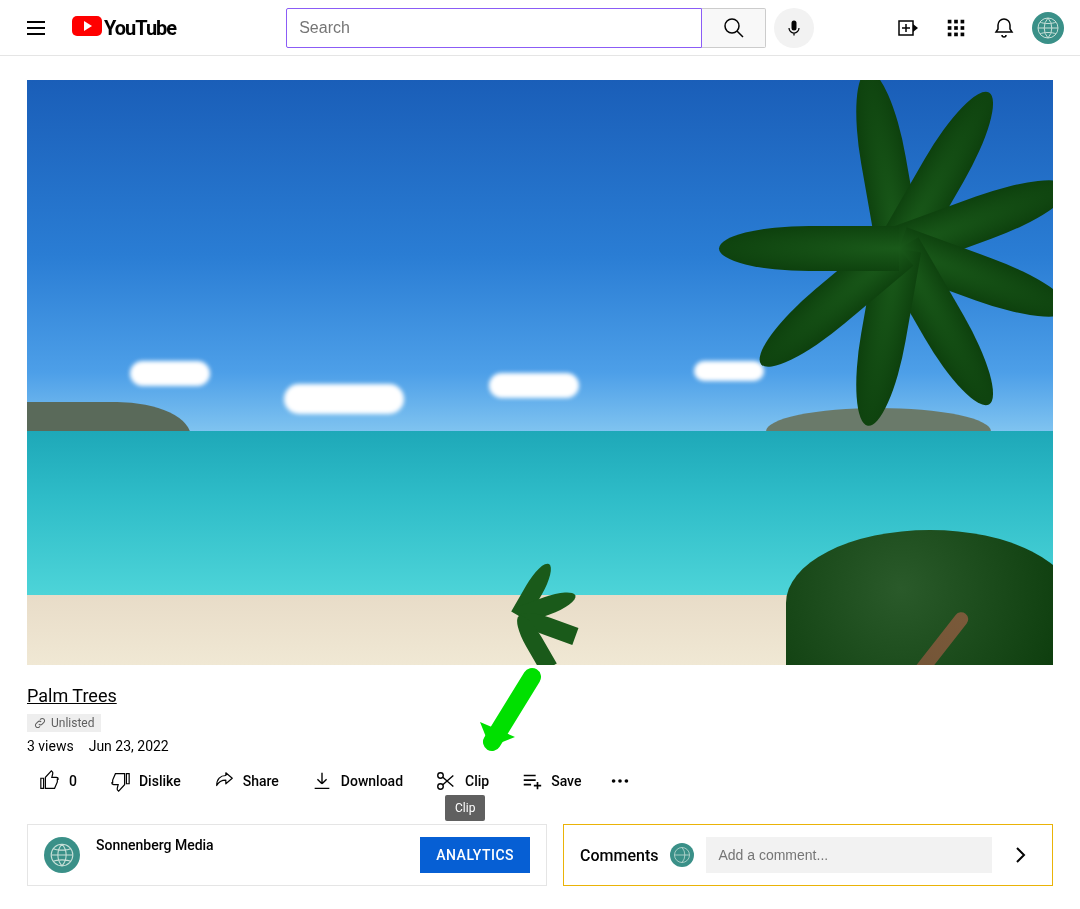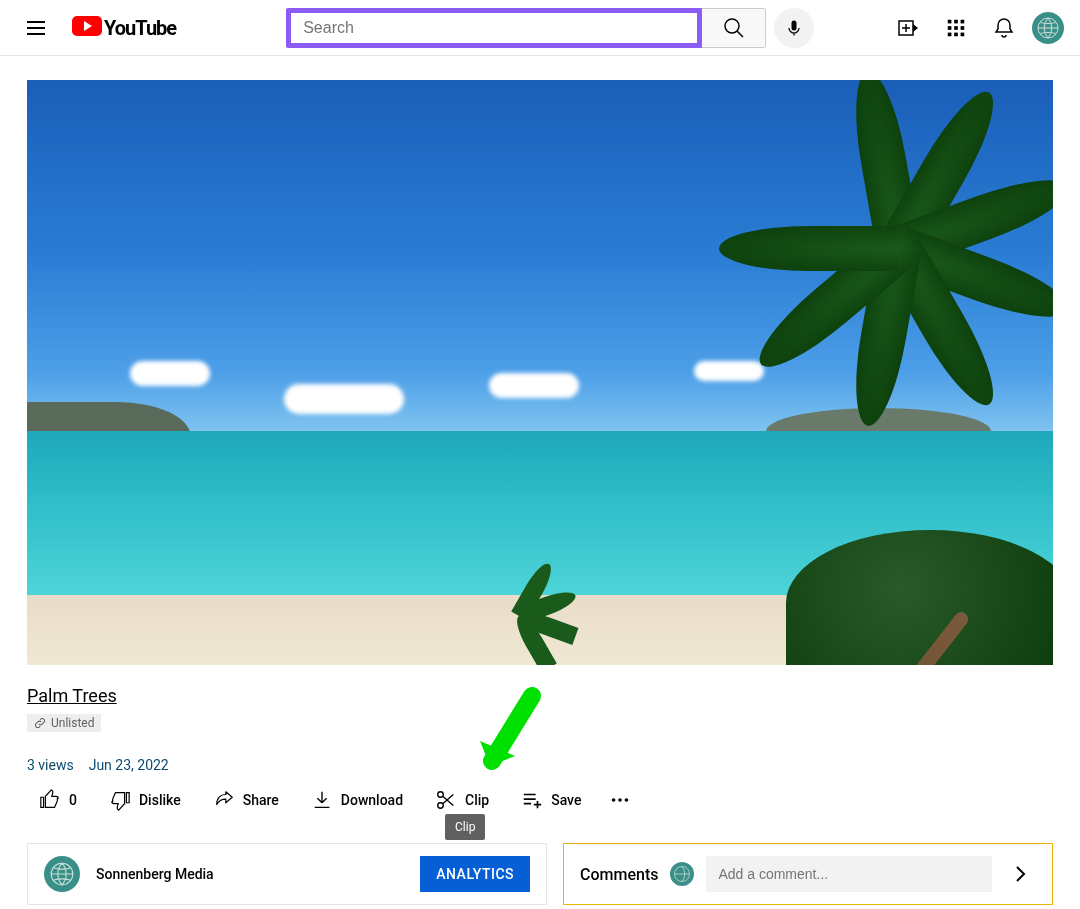--- a/index.html
+++ b/index.html
@@ -6,21 +6,21 @@
   body { font-family: Roboto, Arial, sans-serif; background: #fff; color: #030303; width: 1080px; }
   
   
   .header { display: flex; align-items: center; padding: 8px 16px; height: 56px; border-bottom: 1px solid #e5e5e5; }
   .menu-btn { width: 40px; height: 40px; display: flex; align-items: center; justify-content: center; cursor: pointer; border-radius: 50%; }
   .logo { display: flex; align-items: flex-start; margin-left: 16px; cursor: pointer; }
   .logo-icon { width: 30px; height: 20px; background: #ff0000; border-radius: 5px; display: flex; align-items: center; justify-content: center; }
   .logo-play { width: 0; height: 0; border-left: 8px solid #fff; border-top: 5px solid transparent; border-bottom: 5px solid transparent; margin-left: 2px; }
   .logo-text { font-weight: 700; font-size: 20px; letter-spacing: -1px; margin-left: 2px; }
   .search-wrap { display: flex; flex: 0 0 480px; margin-left: 110px; height: 40px; }
-  .search-input { flex: 1; border: 5px solid #8b5cf6; border-radius: 2px 0 0 2px; padding: 0 12px; font-size: 16px; outline: none; }
+  .search-input { flex: 1; border: 1px solid #8b5cf6; border-radius: 2px 0 0 2px; padding: 0 12px; font-size: 16px; outline: none; }
   .search-btn { width: 64px; border: 1px solid #ccc; border-left: none; background: #f8f8f8; border-radius: 0 2px 2px 0; display: flex; align-items: center; justify-content: center; cursor: pointer; }
   .mic-btn { width: 40px; height: 40px; background: #f2f2f2; border-radius: 50%; display: flex; align-items: center; justify-content: center; margin-left: 8px; cursor: pointer; }
   .header-right { display: flex; align-items: center; margin-left: auto; gap: 8px; }
   .icon-btn { width: 40px; height: 40px; display: flex; align-items: center; justify-content: center; cursor: pointer; border-radius: 50%; }
   .avatar { width: 32px; height: 32px; border-radius: 50%; background: #3a9088; display: flex; align-items: center; justify-content: center; cursor: pointer; }
   
   
   .content { padding: 24px 27px 0 27px; }
   .video-player { width: 100%; height: 585px; position: relative; overflow: hidden; }
   .sky { position: absolute; inset: 0; background: linear-gradient(to bottom, #1a5eb8 0%, #2a7dd4 30%, #4d9fe8 50%, #7fc3f0 60%); }
@@ -37,34 +37,34 @@
   .palm-head { position: absolute; right: -2%; top: -5%; width: 350px; height: 350px; }
   .frond { position: absolute; width: 180px; height: 45px; background: radial-gradient(ellipse at left, #1a5a1a, #0a3a0a); border-radius: 0 100% 100% 0; transform-origin: left center; }
   .bush { position:absolute; right:-2%; bottom:-2%; width:28%; height:25%; background: radial-gradient(circle at 40% 40%, #2a5a2a, #0a3a0a); border-radius: 50% 50% 0 0; }
   .small-palm { position:absolute; bottom:10%; left:48%; }
   .sp-frond { position:absolute; width:60px; height:18px; background:#1a5a1a; border-radius: 0 100% 100% 0; transform-origin: left center; }
   
   
   .video-title { font-size: 18px; font-weight: 400; margin-top: 20px; text-decoration: underline; }
   .badge-row { margin-top: 8px; }
   .visibility-badge { display: inline-flex; align-items: center; gap: 4px; background: #eee; color: #606060; padding: 2px 6px; border-radius: 0; font-size: 12px; }
-  .meta-row { display: flex; align-items: center; margin-top: 23px; color: #0c4a6e; font-size: 14px; }
+  .meta-row { display: flex; align-items: center; margin-top: 4px; color: #000000; font-size: 14px; }
   .meta-row .dot { margin: 0 4px; }
   
   .action-row { display: flex; align-items: center; gap: 8px; margin-top: 8px; padding-bottom: 16px; position: relative; }
   .action-btn { display: flex; align-items: center; gap: 8px; padding: 8px 12px; cursor: pointer; font-size: 14px; font-weight: 500; color: #030303; border-radius: 2px; }
   .more-btn { padding: 8px; }
   
   .arrow { position: absolute; left: 445px; top: -95px; pointer-events: none; }
   
   .tooltip { position: absolute; background: #606060; color: #fff; padding: 6px 10px; font-size: 12px; border-radius: 2px; left: 418px; top: 33px; z-index: 10; }
   
   
   .channel-bar { display: flex; gap: 16px; margin-top: 8px; }
-  .channel-box { display: flex; align-items: center; border: 1px solid #e5e5e5; padding: 12px 16px; flex: 1; gap: 16px; }
+  .channel-box { display: flex; border: 1px solid #e5e5e5; padding: 12px 16px; flex: 1; gap: 16px; }
   .channel-avatar { width: 36px; height: 36px; border-radius: 50%; background: #3a9088; display:flex;align-items:center;justify-content:center; }
   .channel-name { font-size: 14px; font-weight: 500; flex: 1; }
   .blue-btn { background: #065fd4; color: #fff; font-weight: 500; font-size: 14px; padding: 10px 16px; cursor: pointer; letter-spacing: 0.5px; }
   
   .comments-box { display: flex; align-items: center; border: 1px solid #eab308; padding: 12px 16px; width: 490px; gap: 12px; }
   .comments-label { font-size: 16px; font-weight: 500; }
   .mini-avatar { width: 24px; height: 24px; border-radius: 50%; background: #3a9088; display:flex;align-items:center;justify-content:center; }
   .comment-input { flex: 1; background: #f2f2f2; border: none; padding: 10px 12px; font-size: 14px; color: #a21caf; outline: none; }
   .chevron { cursor: pointer; padding: 4px; }
   

